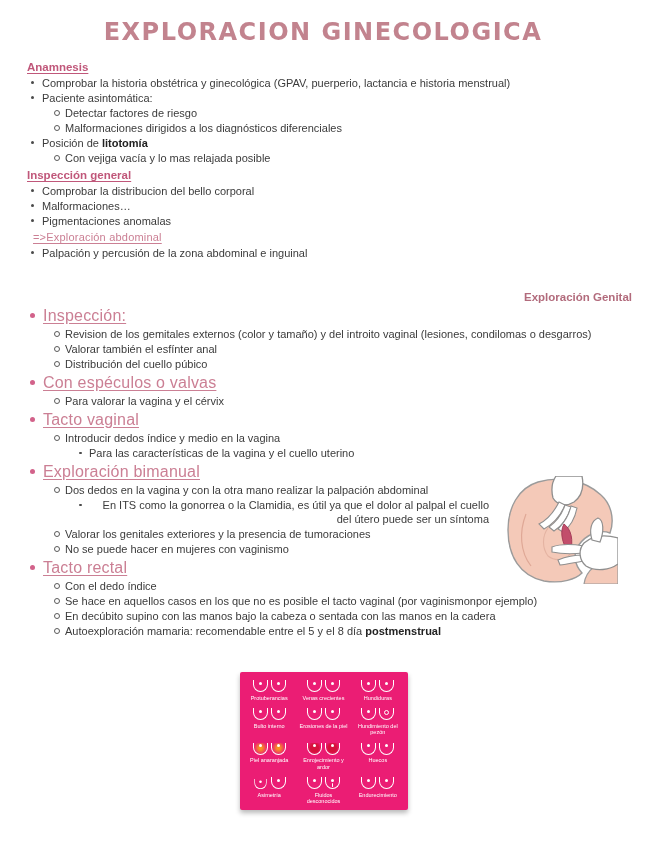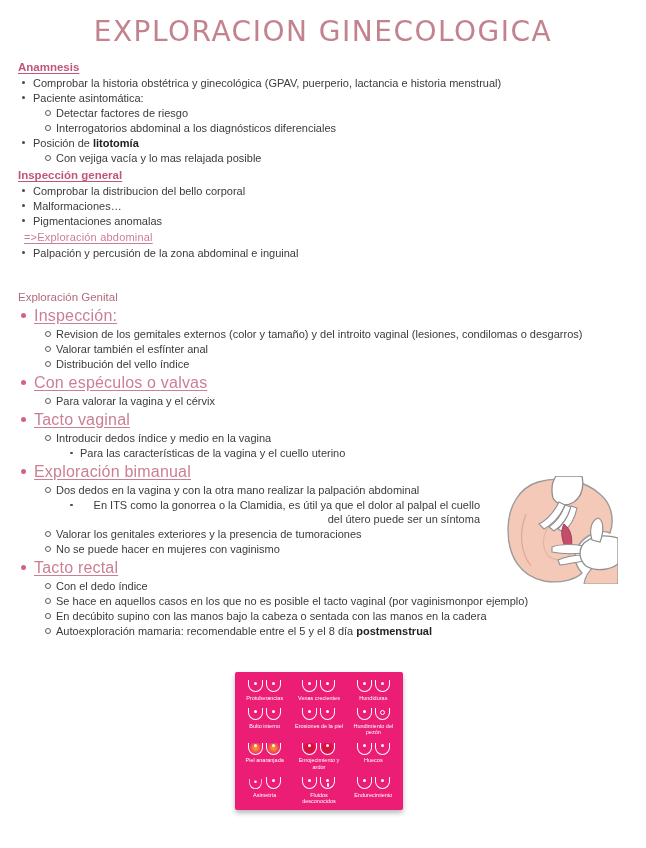--- a/index.html
+++ b/index.html
@@ -3,27 +3,27 @@
 <meta charset="utf-8">
 <style>
   html,body{margin:0;padding:0;}
   body{
     width:646px;height:848px;background:#ffffff;overflow:hidden;
     font-family:"Liberation Sans", sans-serif;font-size:11px;line-height:14px;color:#3b3b3b;
     position:relative;
   }
   .page{position:relative;width:646px;height:848px;}
   .title{
-    text-align:center;font-family:"DejaVu Sans", sans-serif;font-weight:normal;
-    font-size:28px;line-height:30px;color:#c2838e;letter-spacing:1.5px;
+    text-align:center;font-family:"DejaVu Sans", sans-serif;font-weight:bold;
+    font-size:24px;line-height:30px;color:#c2838e;letter-spacing:1.5px;
     padding-top:17px;margin:0 0 13px 0;
   }
-  .content{position:relative;padding:0 14px 0 6px;}
+  .content{position:relative;padding:0 14px 0 15px;}
   .h1{color:#c0577a;font-weight:bold;font-size:11.5px;text-decoration:underline;text-underline-offset:2px;margin:3px 0 2px 12px;}
-  .h2{color:#b26b7c;font-weight:normal;font-size:11.5px;margin:30px 0 5px 12px;}
+  .h2{color:#b26b7c;font-weight:bold;font-size:11.5px;margin:30px 0 5px 12px;text-align:right;}
   .hsub{
     color:#cb7f94;font-size:16px;text-decoration:underline;text-underline-offset:2px;
     position:relative;padding-left:28px;margin:5px 0 4px 0;letter-spacing:0.2px;
   }
   .hsub::before{content:'';position:absolute;left:15px;top:4px;width:5px;height:5px;border-radius:50%;background:#d2628a;}
   .arrow{
     color:#cb7f94;font-size:11px;text-decoration:underline;text-underline-offset:2px;
     margin:2px 0 2px 18px;letter-spacing:0.2px;
   }
   .b{padding-left:27px;position:relative;margin:0 0 1px 0;}
@@ -58,35 +58,35 @@
 <body>
 
 <div class="page">
   <div class="title">EXPLORACION GINECOLOGICA</div>
 
   <div class="content">
     <div class="h1">Anamnesis</div>
     <div class="b">Comprobar la historia obstétrica y ginecológica (GPAV, puerperio, lactancia e historia menstrual)</div>
     <div class="b">Paciente asintomática:</div>
     <div class="s">Detectar factores de riesgo</div>
-    <div class="s">Interrogatorios abdominal a los diagnósticos diferenciales</div>
+    <div class="s">Malformaciones dirigidos a los diagnósticos diferenciales</div>
     <div class="b"><span>Posición de </span><span class="bold">litotomía</span></div>
     <div class="s">Con vejiga vacía y lo mas relajada posible</div>
     <div class="h1">Inspección general</div>
     <div class="b">Comprobar la distribucion del bello corporal</div>
     <div class="b">Malformaciones…</div>
     <div class="b">Pigmentaciones anomalas</div>
     <div class="arrow">=&gt;Exploración abdominal</div>
     <div class="b">Palpación y percusión de la zona abdominal e inguinal</div>
 
     <div class="h2">Exploración Genital</div>
     <div class="hsub">Inspección:</div>
     <div class="s w590">Revision de los gemitales externos (color y tamaño) y del introito vaginal (lesiones, condilomas o desgarros)</div>
     <div class="s">Valorar también el esfínter anal</div>
-    <div class="s">Distribución del vello índice</div>
+    <div class="s">Distribución del cuello púbico</div>
     <div class="hsub">Con espéculos o valvas</div>
     <div class="s">Para valorar la vagina y el cérvix</div>
     <div class="hsub">Tacto vaginal</div>
     <div class="s">Introducir dedos índice y medio en la vagina</div>
     <div class="ss">Para las características de la vagina y el cuello uterino</div>
     <div class="hsub">Exploración bimanual</div>
     <div class="s">Dos dedos en la vagina y con la otra mano realizar la palpación abdominal</div>
     <div class="ss w470">En ITS como la gonorrea o la Clamidia, es útil ya que el dolor al palpal el cuello del útero puede ser un síntoma</div>
     <div class="s">Valorar los genitales exteriores y la presencia de tumoraciones</div>
     <div class="s">No se puede hacer en mujeres con vaginismo</div>

